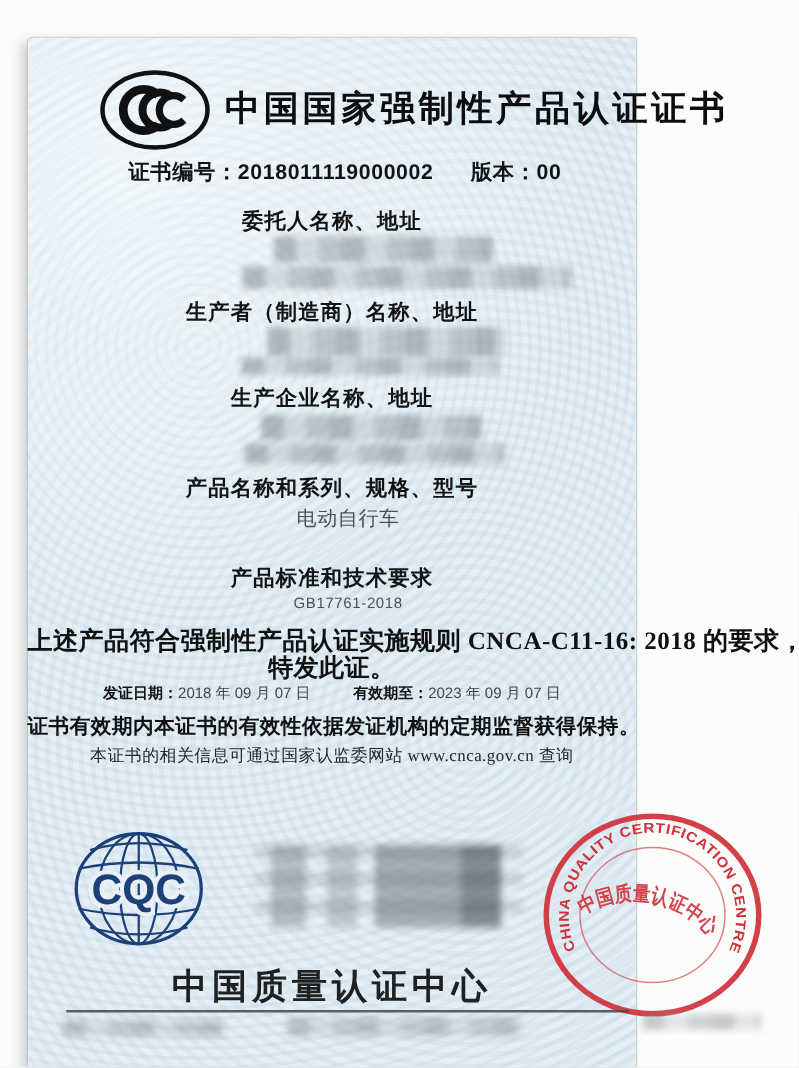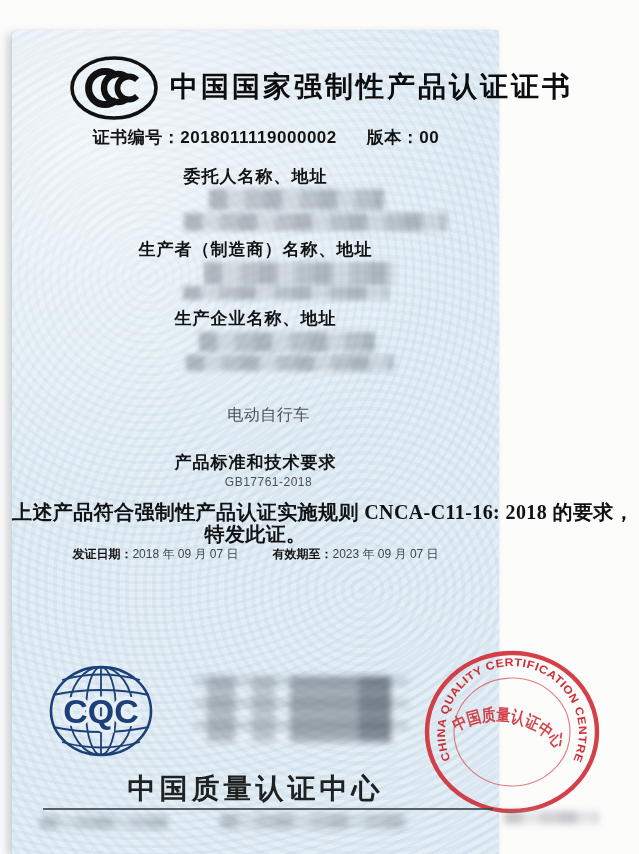--- a/index.html
+++ b/index.html
@@ -1,18 +1,18 @@
 <!DOCTYPE html>
 <html><head>
 <meta charset="utf-8">
 <style>
   html,body{margin:0;padding:0;background:#f6f6f4;}
   .canvas{position:relative;width:639px;height:854px;background:#fcfcfb;overflow:hidden;
           font-family:"Liberation Sans","DejaVu Sans",sans-serif;}
-  .paper{position:absolute;left:12px;top:30px;width:487px;height:824px;
+  .paper{position:absolute;left:22px;top:30px;width:487px;height:824px;
          background-color:#e4eef5;
          background-image:
            radial-gradient(circle at 18% 12%, rgba(255,255,255,.55), rgba(255,255,255,0) 45%),
            repeating-radial-gradient(circle at 28% 30%, rgba(166,196,216,.16) 0 3px, rgba(255,255,255,0) 3px 8px),
            repeating-radial-gradient(circle at 72% 68%, rgba(166,196,216,.14) 0 4px, rgba(255,255,255,0) 4px 9px);
          border-radius:5px 2px 0 0;
          box-shadow:-5px 3px 9px rgba(90,100,112,.28), 0 0 1px rgba(0,0,0,.2);}
   .row{position:absolute;left:0;right:0;text-align:center;white-space:nowrap;}
   .cert-title{left:158px;right:14px;top:40px;font-size:28px;font-weight:bold;color:#0c0d0e;
               letter-spacing:3px;line-height:34px;}
@@ -70,33 +70,36 @@
     <div class="blur-bar" style="left:172px;top:183px;width:263px;height:18px;"></div>
 
     <div class="row label" style="top:208px;">生产者（制造商）名称、地址</div>
     <div class="blur-bar" style="left:192px;top:232px;width:190px;height:23px;"></div>
     <div class="blur-bar" style="left:171px;top:256px;width:206px;height:14px;"></div>
 
     <div class="row label" style="top:277px;">生产企业名称、地址</div>
     <div class="blur-bar" style="left:187px;top:302px;width:176px;height:20px;"></div>
     <div class="blur-bar" style="left:174px;top:325px;width:208px;height:16px;"></div>
 
+    <div class="row label" style="top:349px;">产品名称和系列、规格、型号</div>
     <div class="row value" style="top:375px;font-size:16px;">电动自行车</div>
 
     <div class="row label" style="top:421px;">产品标准和技术要求</div>
     <div class="row value" style="top:445px;font-size:12px;">GB17761-2018</div>
 
     <div class="row stmt" style="top:469px;">上述产品符合强制性产品认证实施规则 CNCA-C11-16: 2018 的要求，</div>
     <div class="row stmt" style="top:491px;">特发此证。</div>
 
     <div class="row dates">
       <span class="dlabel">发证日期：</span><span class="dvalue">2018 年 09 月 07 日</span><span class="dgap"></span><span class="dlabel">有效期至：</span><span class="dvalue">2023 年 09 月 07 日</span>
     </div>
 
+    <div class="row stmt" style="top:540px;font-size:16.5px;">证书有效期内本证书的有效性依据发证机构的定期监督获得保持。</div>
 
+    <div class="row note-info">本证书的相关信息可通过国家认监委网站 www.cnca.gov.cn 查询</div>
 
     <div class="logo-box" style="left:36px;top:634px;width:106px;height:98px;">
       <svg width="106" height="98" viewBox="0 0 106 98">
         <g fill="none" stroke="#1d4078" stroke-width="1.8">
           <ellipse cx="53" cy="47" rx="50" ry="44" stroke-width="2.6"></ellipse>
           <ellipse cx="53" cy="47" rx="32" ry="44"></ellipse>
           <ellipse cx="53" cy="47" rx="15" ry="44"></ellipse>
           <line x1="53" y1="3" x2="53" y2="91"></line>
           <path d="M14,16 Q53,5 92,16"></path>
           <path d="M5,31 Q53,21 101,31"></path>

